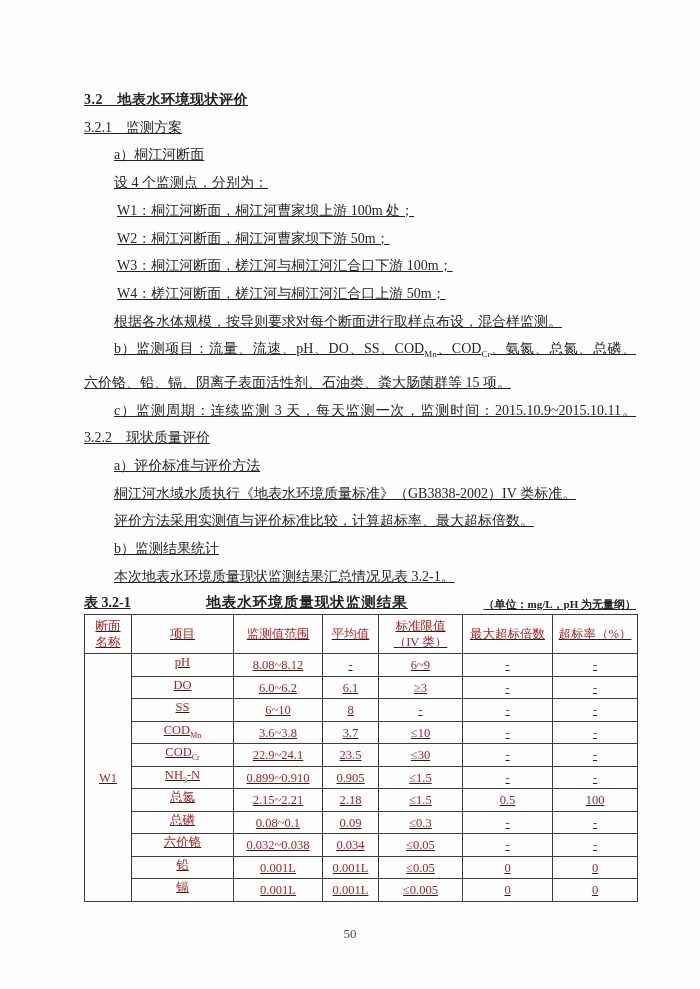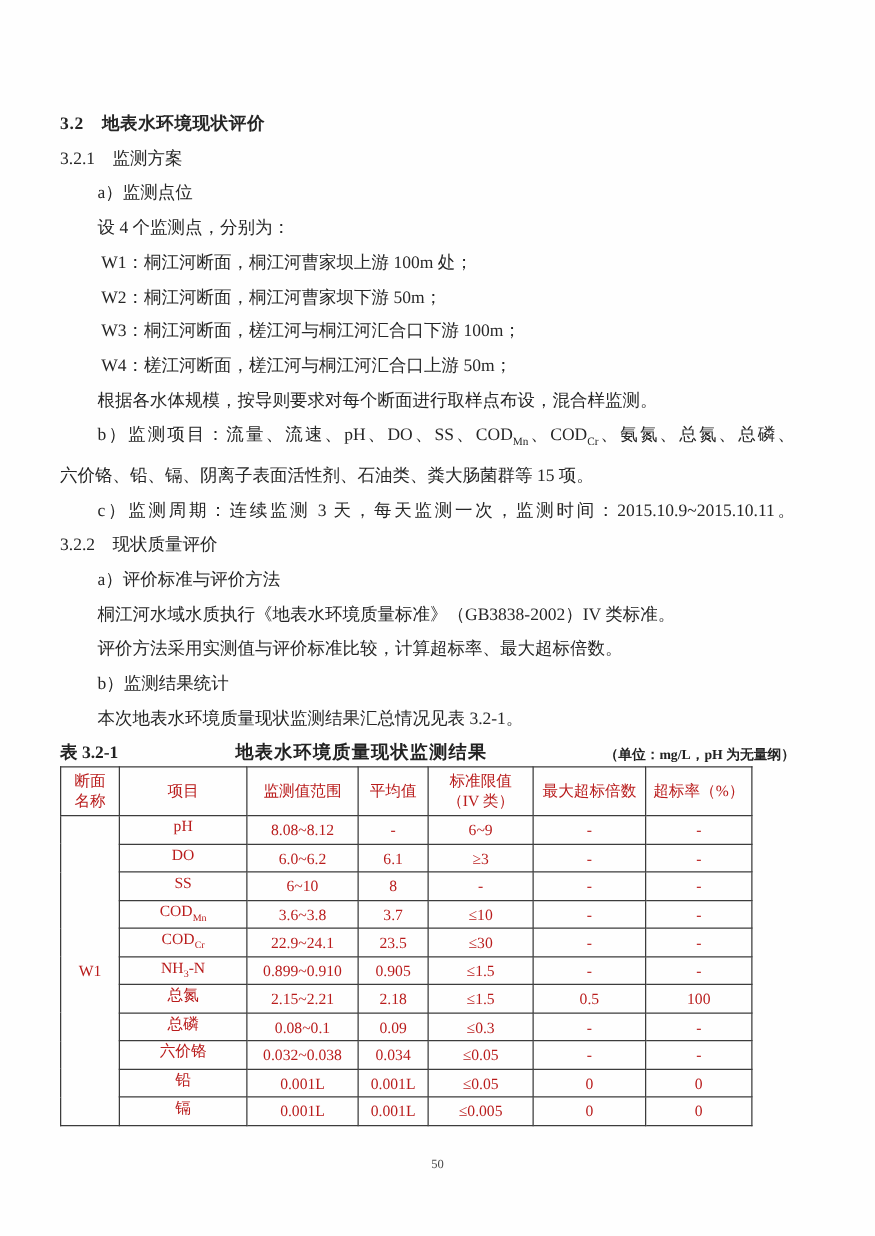--- a/index.html
+++ b/index.html
@@ -6,21 +6,21 @@
   .page {
     position:relative;
     width:700px; height:989px;
     margin:0 auto;
     background:#fefefe;
     font-family:"Liberation Serif","DejaVu Serif",serif;
     color:#222;
     overflow:hidden;
     box-shadow:0 0 2px rgba(0,0,0,.15);
   }
-  .content { padding:86px 64px 0 48px; }
+  .content { padding:86px 64px 0 84px;text-decoration:underline; }
   .content p { margin:0; font-size:14px; line-height:27.7px; color:#262626; }
   .h-main { font-weight:bold; font-size:15px; letter-spacing:.5px; }
   .h-sub  { font-size:14.5px; }
   .ind1   { text-indent:30px; }
   .ind-w  { text-indent:33px; }
   .just   { text-align:justify; text-align-last:justify; }
   sub.txt-sub { font-size:9px; }
 
   .tbl-caption {
     display:flex; align-items:flex-end; justify-content:space-between;
@@ -50,32 +50,32 @@
   .tbl thead th { height:38px; }
   .tbl tbody td { height:21.5px; }
   .tbl sub { font-size:8px; }
   .hdr-line { line-height:16px; }
 
   .page-num {
     position:absolute;
     top:926px; left:0;
     width:100%;
     text-align:center;
-    font-size:10px;
+    font-size:13px;
     color:#4a4a4a;
   }
 </style>
 </head>
 <body>
 
 <div class="page">
   <div class="content">
     <p class="h-main">3.2　地表水环境现状评价</p>
     <p class="h-sub">3.2.1　监测方案</p>
-    <p class="ind1">a）监测点位</p>
+    <p class="ind1">a）桐江河断面</p>
     <p class="ind1">设 4 个监测点，分别为：</p>
     <p class="ind-w">W1：桐江河断面，桐江河曹家坝上游 100m 处；</p>
     <p class="ind-w">W2：桐江河断面，桐江河曹家坝下游 50m；</p>
     <p class="ind-w">W3：桐江河断面，槎江河与桐江河汇合口下游 100m；</p>
     <p class="ind-w">W4：槎江河断面，槎江河与桐江河汇合口上游 50m；</p>
     <p class="ind1">根据各水体规模，按导则要求对每个断面进行取样点布设，混合样监测。</p>
     <p class="ind1 just"><span>b）监测项目：流量、流速、pH、DO、SS、COD</span><sub class="txt-sub">Mn</sub><span>、COD</span><sub class="txt-sub">Cr</sub><span>、氨氮、总氮、总磷、</span></p>
     <p>六价铬、铅、镉、阴离子表面活性剂、石油类、粪大肠菌群等 15 项。</p>
     <p class="ind1 just">c）监测周期：连续监测 3 天，每天监测一次，监测时间：2015.10.9~2015.10.11。</p>
     <p class="h-sub">3.2.2　现状质量评价</p>

